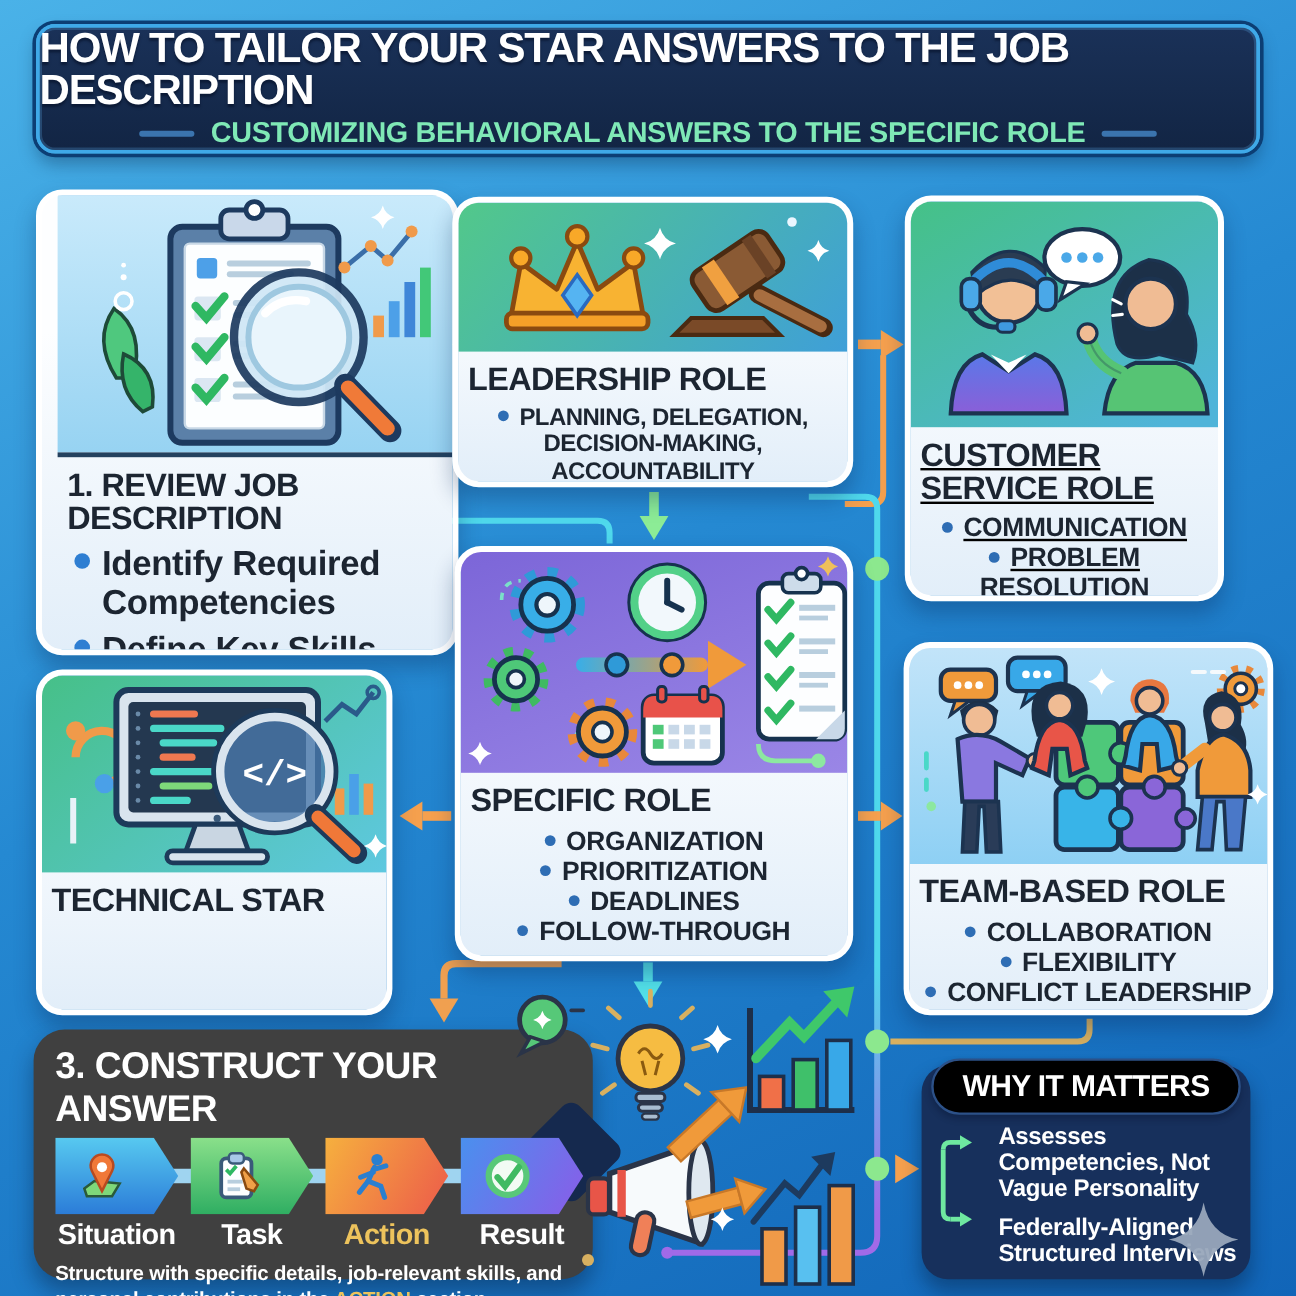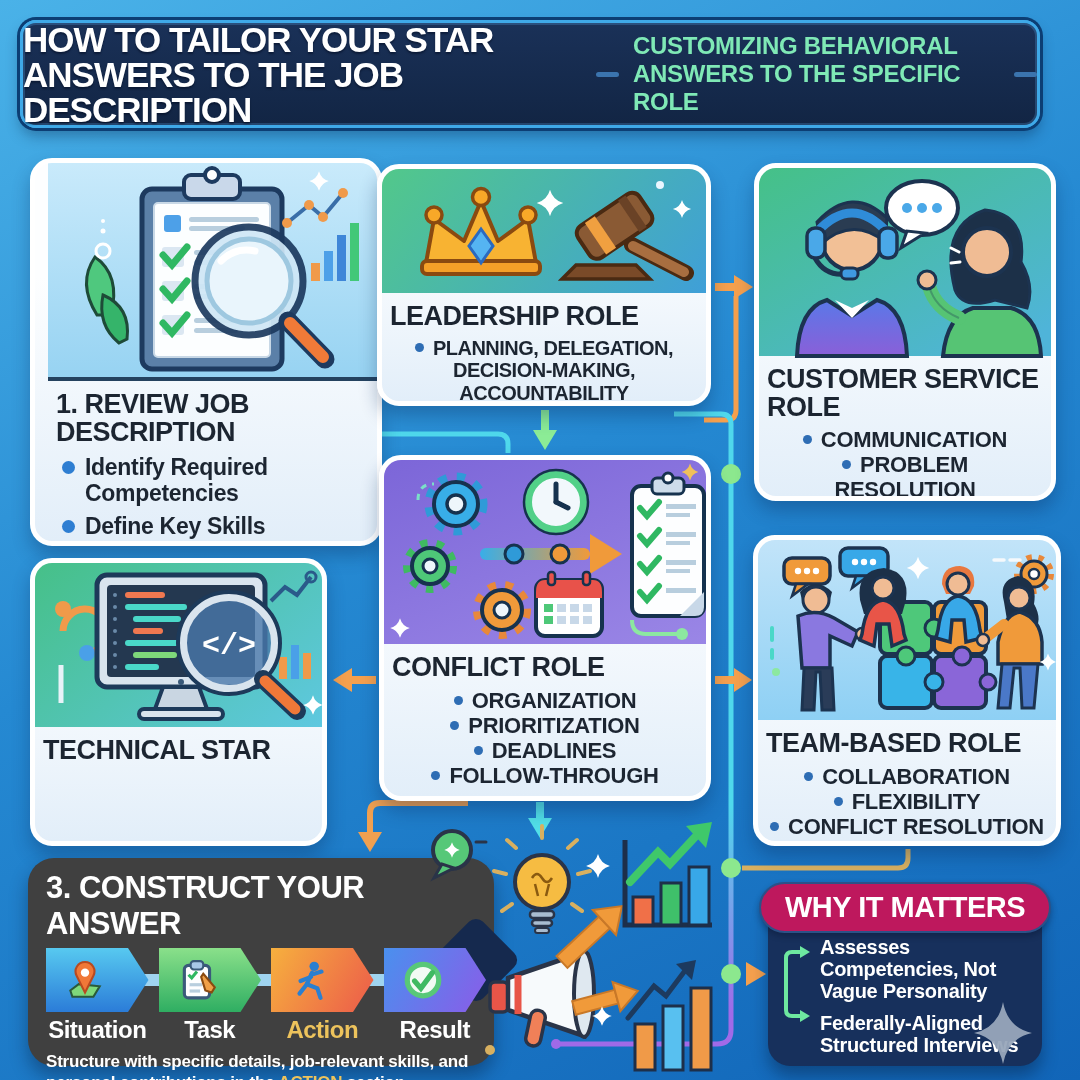--- a/index.html
+++ b/index.html
@@ -3,44 +3,44 @@
 <meta charset="utf-8">
 <style>
   html,body{margin:0;padding:0;}
   body{
     width:1080px;height:1080px;position:relative;overflow:hidden;
     font-family:"Liberation Sans","DejaVu Sans",sans-serif;
     background:linear-gradient(155deg,#4ab2e8 0%,#2589d2 45%,#1165b8 100%);
   }
   
   .hdr{
-    position:absolute;left:20px;top:20px;width:1020px;height:108px;box-sizing:border-box;
+    position:absolute;left:30px;top:20px;width:1020px;height:108px;box-sizing:border-box;
     background:linear-gradient(180deg,#1a3158,#122544);
     border:3px solid #3fa9e8;border-radius:16px;
     box-shadow:0 0 0 3px #0c3e74,0 8px 14px rgba(5,30,60,.35),inset 0 0 0 2px rgba(90,170,235,.25);
-    display:flex;flex-direction:row;align-items:center;justify-content:center;gap:4px;
+    display:flex;flex-direction:column;align-items:center;justify-content:center;gap:4px;
   }
   .hdr h1{margin:0;font-size:35px;line-height:1;color:#fff;letter-spacing:-1px;font-weight:700;text-shadow:0 2px 2px rgba(0,10,30,.5);}
   .hdr .sub{display:flex;align-items:center;gap:14px;}
   .hdr .sub .dash{width:46px;height:5px;border-radius:3px;background:#3b74ae;}
   .hdr .sub span{font-size:24px;font-weight:700;color:#7fe9b6;letter-spacing:-0.3px;}
   
   .card{
     position:absolute;box-sizing:border-box;border:5px solid #fff;border-radius:22px;
     background:linear-gradient(180deg,#fdfeff 30%,#e2eef9);
     box-shadow:0 10px 18px rgba(8,40,86,.32);overflow:hidden;z-index:2;
   }
   .card .illus{display:block;width:100%;}
   .card h2{margin:10px 8px 2px;font-size:27px;line-height:1.02;color:#1c2531;text-align:left;letter-spacing:-0.5px;}
   .card ul{list-style:none;margin:6px 0 0;padding:0 10px;}
   .card li{font-size:22px;font-weight:700;color:#1c2531;line-height:1.14;text-align:center;letter-spacing:-0.3px;}
   .card li.dotline::before{content:"";display:inline-block;width:9px;height:9px;border-radius:50%;background:#2e6db4;margin-right:9px;vertical-align:3px;}
   
   .review-list{padding:2px 6px 0 14px !important;}
-  .review-list li{display:flex;text-align:left;align-items:flex-start;gap:10px;margin-bottom:6px;font-size:23px;}
+  .review-list li{display:flex;text-align:left;align-items:flex-start;gap:10px;margin-bottom:6px;font-size:29px;}
   .review-list .b-dot{flex:0 0 13px;width:13px;height:13px;border-radius:50%;background:#2e7ed2;margin-top:7px;}
   .illus-wrap{display:block;line-height:0;}
   .illus-review{background:linear-gradient(180deg,#c9eafb,#97d3f2);border-bottom:4px solid #24425f;}
   .illus-lead{background:linear-gradient(130deg,#52c88a,#3f9fd8);}
   .illus-cust{background:linear-gradient(150deg,#45c187,#4fb4d9 92%);}
   .illus-proj{background:linear-gradient(160deg,#7c66d8,#9a86e6);}
   .illus-tech{background:linear-gradient(140deg,#46c088,#5ec8e0);}
   .illus-team{background:linear-gradient(180deg,#c2e4f9,#8ed0f4);}
   
   .construct{
@@ -63,24 +63,24 @@
   .step-labels div.gold{color:#edc35c;}
   .construct .caption{margin:8px 0 0;font-size:17px;font-weight:700;color:#fff;line-height:1.22;letter-spacing:-0.2px;}
   .construct .caption .hl{color:#edc35c;}
   
   .why{
     position:absolute;left:768px;top:888px;width:274px;height:178px;box-sizing:border-box;
     background:#17305c;border-radius:22px;z-index:3;box-shadow:0 10px 16px rgba(5,25,55,.4);
   }
   .why .pill{
     position:absolute;left:50%;top:-6px;transform:translateX(-50%);
-    background:#be185d;border:2px solid #2c5188;border-radius:26px;padding:7px 24px;white-space:nowrap;
-    font-size:29px;font-weight:700;color:#fff;letter-spacing:-0.5px;box-shadow:0 3px 6px rgba(0,10,30,.3);
+    background:#000000;border:2px solid #2c5188;border-radius:26px;padding:7px 24px;white-space:nowrap;
+    font-size:25px;font-weight:700;color:#fff;letter-spacing:-0.5px;box-shadow:0 3px 6px rgba(0,10,30,.3);
   }
-  .why .rows{display:flex;padding:48px 6px 4px 12px;gap:6px;}
+  .why .rows{display:flex;padding:48px 6px 4px 12px;gap:18px;}
   .why .items div{font-size:20px;font-weight:700;color:#fff;line-height:1.1;margin-bottom:10px;letter-spacing:-0.3px;}
   .why .spark{position:absolute;right:8px;bottom:0px;opacity:.95;}
   svg{overflow:visible;}
   .overlay{position:absolute;left:0;top:0;z-index:1;pointer-events:none;}
   .mega{position:absolute;left:420px;top:812px;z-index:4;pointer-events:none;}
 </style>
 </head>
 <body>
 
 <svg class="overlay" width="1080" height="1080" viewBox="0 0 1080 1080">
@@ -226,21 +226,21 @@
       <use href="#star4" transform="translate(300,40) scale(0.65)" fill="#fff"></use>
       <circle cx="278" cy="16" r="4" fill="#eaf6ff"></circle>
     </svg>
   </div>
   <h2>LEADERSHIP ROLE</h2>
   <ul style="padding:0 12px;">
     <li class="dotline" style="font-size:20px;letter-spacing:-0.5px;">PLANNING, DELEGATION, DECISION-MAKING, ACCOUNTABILITY</li>
   </ul>
 </section>
 
-<section class="card" style="left:754px;top:163px;width:302px;height:338px;">
+<section class="card" style="left:754px;top:163px;width:266px;height:338px;text-decoration:underline;">
   <div class="illus-wrap illus-cust">
     <svg class="illus" width="292" height="188" viewBox="0 0 292 188">
       <defs>
           <linearGradient id="csG" x1="0" y1="0" x2="0" y2="1">
             <stop offset="0" stop-color="#5a78e8"></stop>
             <stop offset="1" stop-color="#8a5fd8"></stop>
           </linearGradient>
         </defs>
       <g>
         <path d="M38 188 Q40 140 68 132 L93 148 L118 132 Q146 140 148 188 Z" fill="url(#csG)" stroke="#1c3350" stroke-width="4"></path>
@@ -350,21 +350,21 @@
           <path d="M256 132 l7 8 l12 -14" stroke="#2fb862" stroke-width="6" fill="none"></path>
           <rect x="282" y="128" width="30" height="5" fill="#b8cede"></rect>
         </g>
       </g>
       <path d="M248 160 Q248 174 262 174 H294" stroke="#8ce8a0" stroke-width="4" fill="none"></path>
       <circle cx="298" cy="174" r="6" fill="#8ce8a0"></circle>
       <use href="#star4" transform="translate(306,12) scale(0.6)" fill="#f0c05a"></use>
       <use href="#star4" transform="translate(16,168) scale(0.7)" fill="#fff"></use>
     </svg>
   </div>
-  <h2>CONFLICT ROLE</h2>
+  <h2>SPECIFIC ROLE</h2>
   <ul>
     <li class="dotline">ORGANIZATION</li>
     <li class="dotline">PRIORITIZATION</li>
     <li class="dotline">DEADLINES</li>
     <li class="dotline">FOLLOW-THROUGH</li>
   </ul>
 </section>
 
 <section class="card" style="left:30px;top:558px;width:297px;height:288px;">
   <div class="illus-wrap illus-tech">
@@ -478,21 +478,21 @@
       <use href="#star4" transform="translate(160,28) scale(0.8)" fill="#fff"></use>
       <use href="#star4" transform="translate(290,122) scale(0.6)" fill="#fff"></use>
       <path d="M14 88 v12 M14 110 v8" stroke="#4ad8c8" stroke-width="4" stroke-linecap="round"></path>
       <circle cx="18" cy="132" r="4" fill="#8ce8a0"></circle>
     </svg>
   </div>
   <h2>TEAM-BASED ROLE</h2>
   <ul>
     <li class="dotline">COLLABORATION</li>
     <li class="dotline">FLEXIBILITY</li>
-    <li class="dotline">CONFLICT RESOLUTION</li>
+    <li class="dotline">CONFLICT LEADERSHIP</li>
   </ul>
 </section>
 
 <section class="construct">
   <h2>3. CONSTRUCT YOUR ANSWER</h2>
   <div class="steps">
     <div class="band"></div>
     <div class="chev c0">
       <svg width="42" height="42" viewBox="0 0 40 40">
         <path d="M6 30 L14 24 L34 26 L28 36 L8 36 Z" fill="#7ed87a" stroke="#2a5a3a" stroke-width="2"></path>

